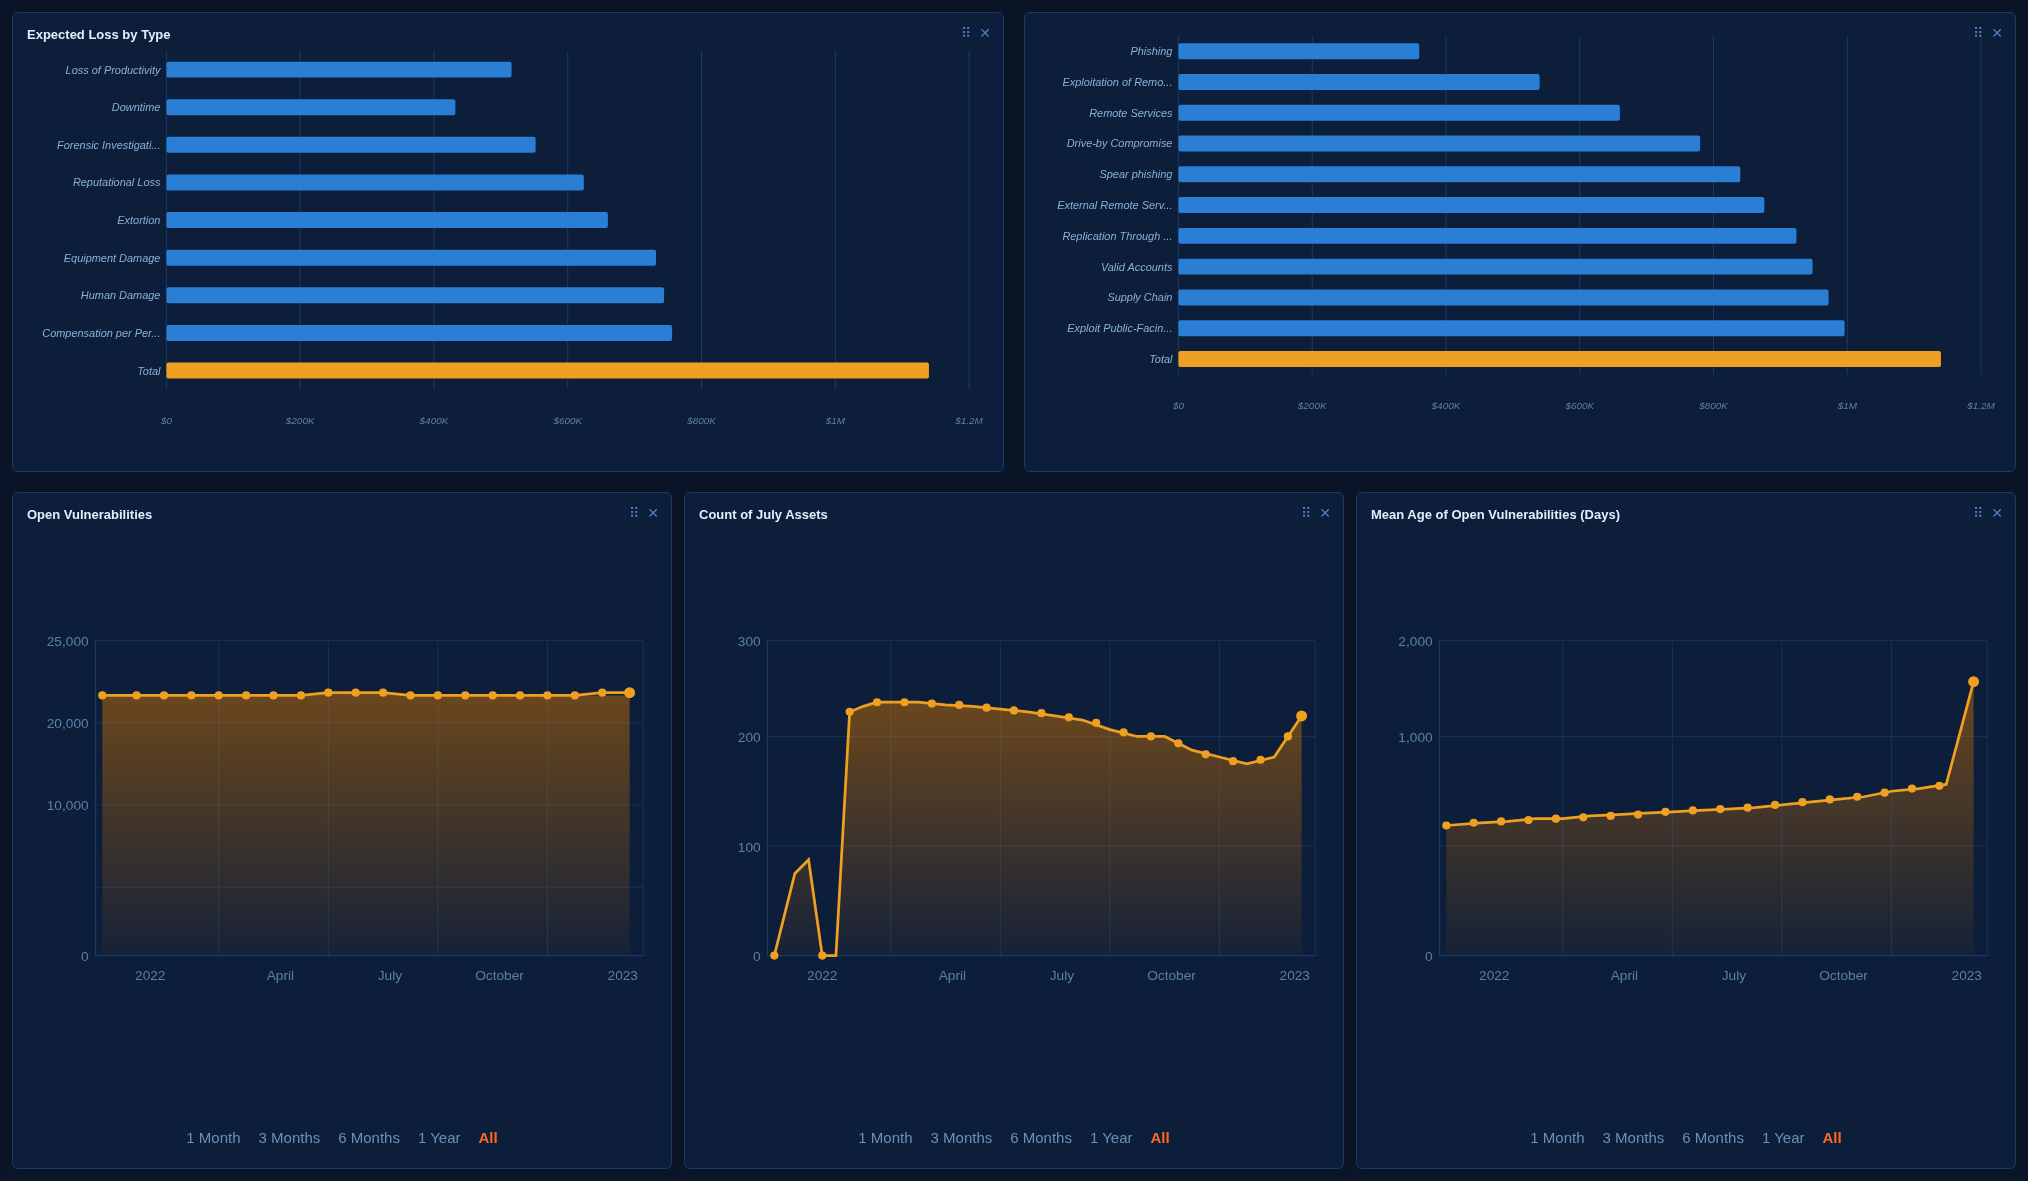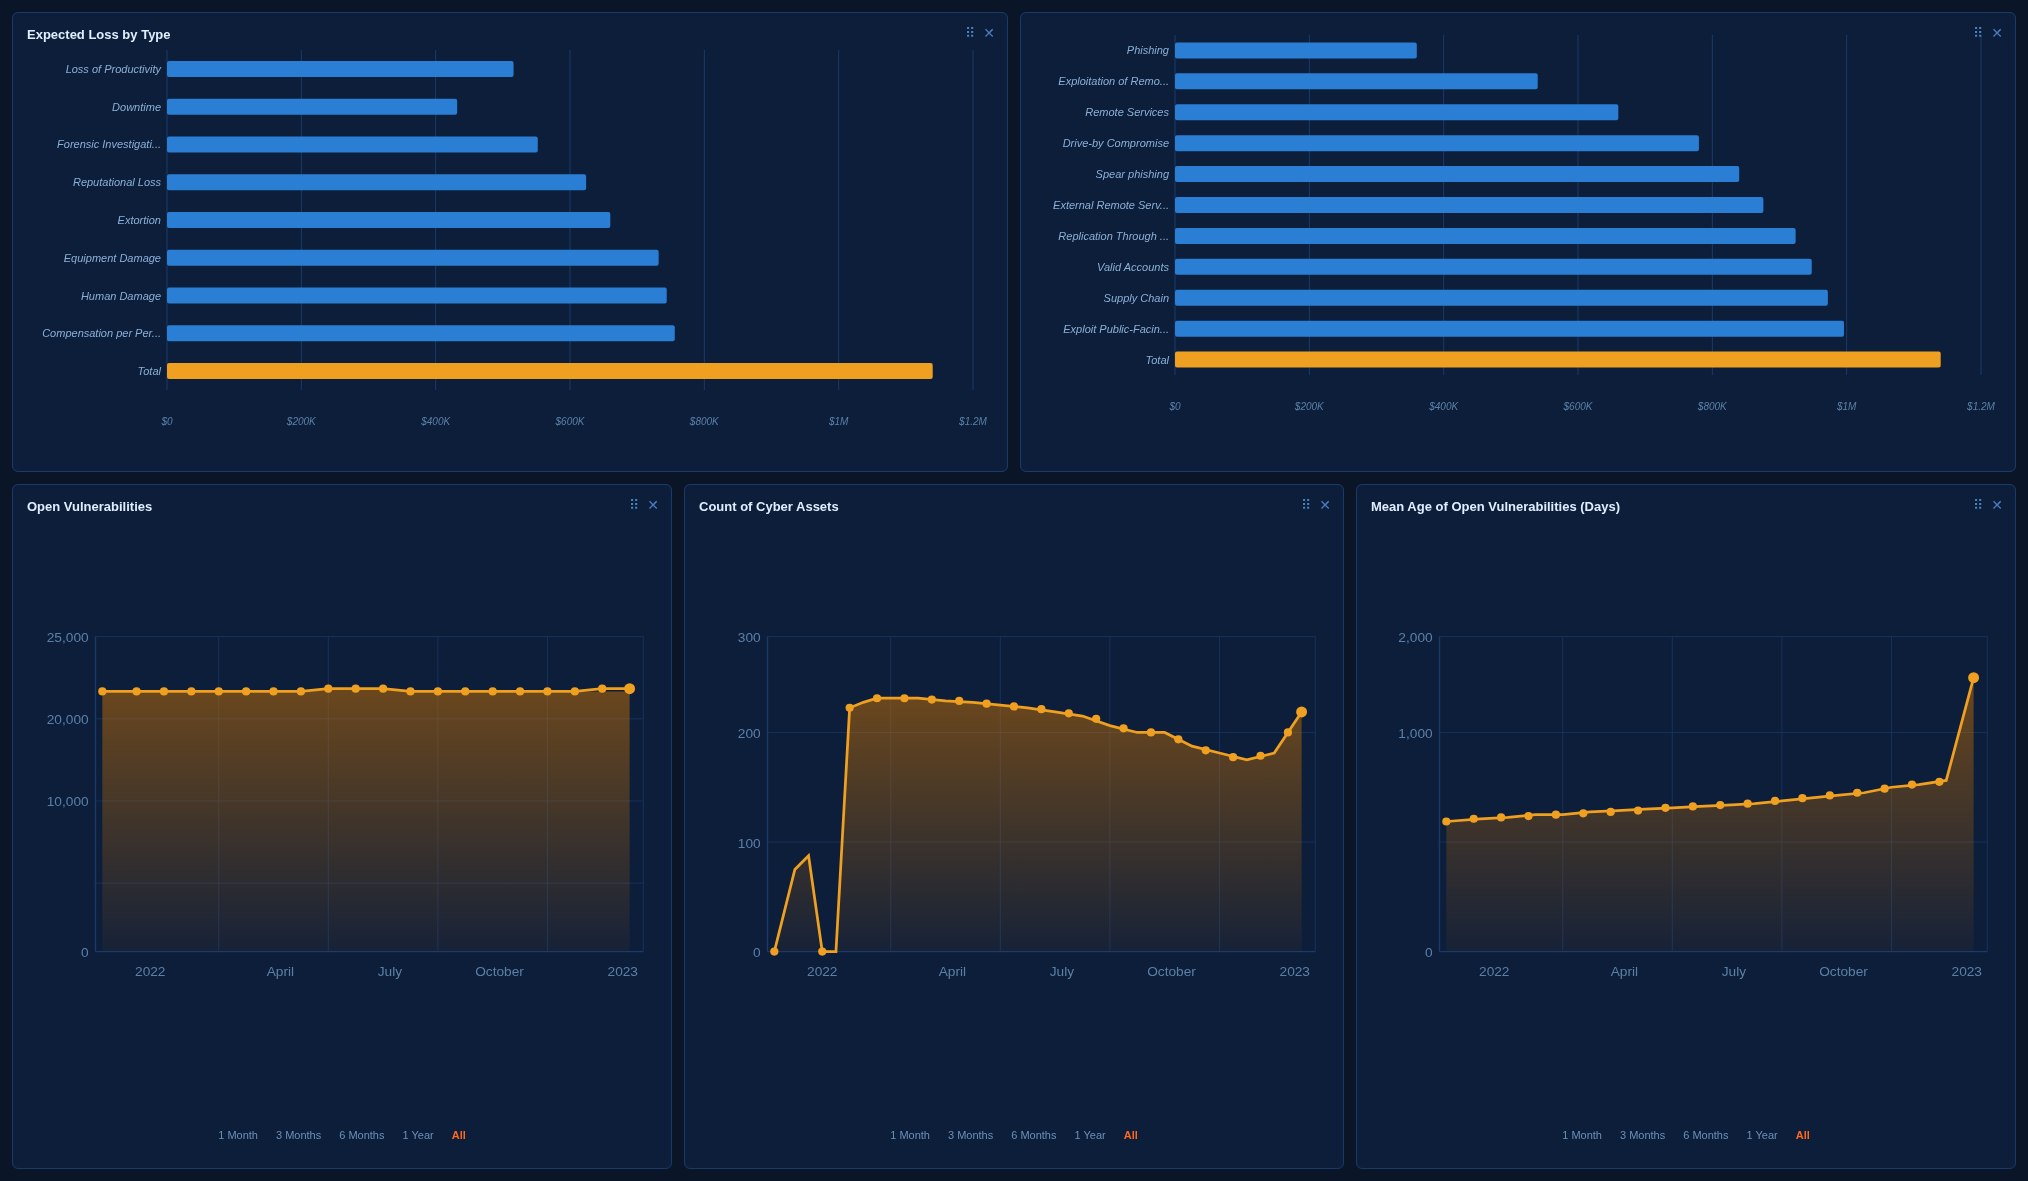--- a/index.html
+++ b/index.html
@@ -8,21 +8,21 @@
       font-family: 'Arial', sans-serif;
       color: #c8d8f0;
       width: 2028px;
       height: 1181px;
       overflow: hidden;
     }
     .dashboard {
       display: grid;
       grid-template-rows: 460px 1fr;
       grid-template-columns: 1fr 1fr;
-      gap: 12px;
+      gap: 20px;
       padding: 12px;
       height: 100%;
     }
     .panel {
       background: #0d1e3a;
       border: 1px solid #1a3a6a;
       border-radius: 6px;
       position: relative;
       padding: 14px;
       overflow: hidden;
@@ -76,21 +76,21 @@
       height: 100%;
     }
     .time-controls {
       display: flex;
       justify-content: center;
       gap: 6px;
       margin-top: 8px;
       align-items: center;
     }
     .time-btn {
-      font-size: 11px;
+      font-size: 15px;
       color: #6a90b8;
       cursor: pointer;
       padding: 2px 6px;
       border-radius: 3px;
     }
     .time-btn.active {
       color: #ff6820;
       font-weight: bold;
     }
   </style>
@@ -260,21 +260,21 @@
       <div class="time-controls">
         <span class="time-btn">1 Month</span>
         <span class="time-btn">3 Months</span>
         <span class="time-btn">6 Months</span>
         <span class="time-btn">1 Year</span>
         <span class="time-btn active">All</span>
       </div>
     </div>
 
     <div class="panel">
-      <div class="panel-title">Count of Cyber Assets</div>
+      <div class="panel-title">Count of July Assets</div>
       <div class="panel-controls">
         <span>⠿</span>
         <span>✕</span>
       </div>
       <div class="line-chart-wrapper">
         <svg class="chart-svg" viewBox="0 0 460 290">
           <defs>
             <linearGradient id="grad2" x1="0" y1="0" x2="0" y2="1">
               <stop offset="0%" stop-color="#c87000" stop-opacity="0.5"></stop>
               <stop offset="100%" stop-color="#c87000" stop-opacity="0.05"></stop>

